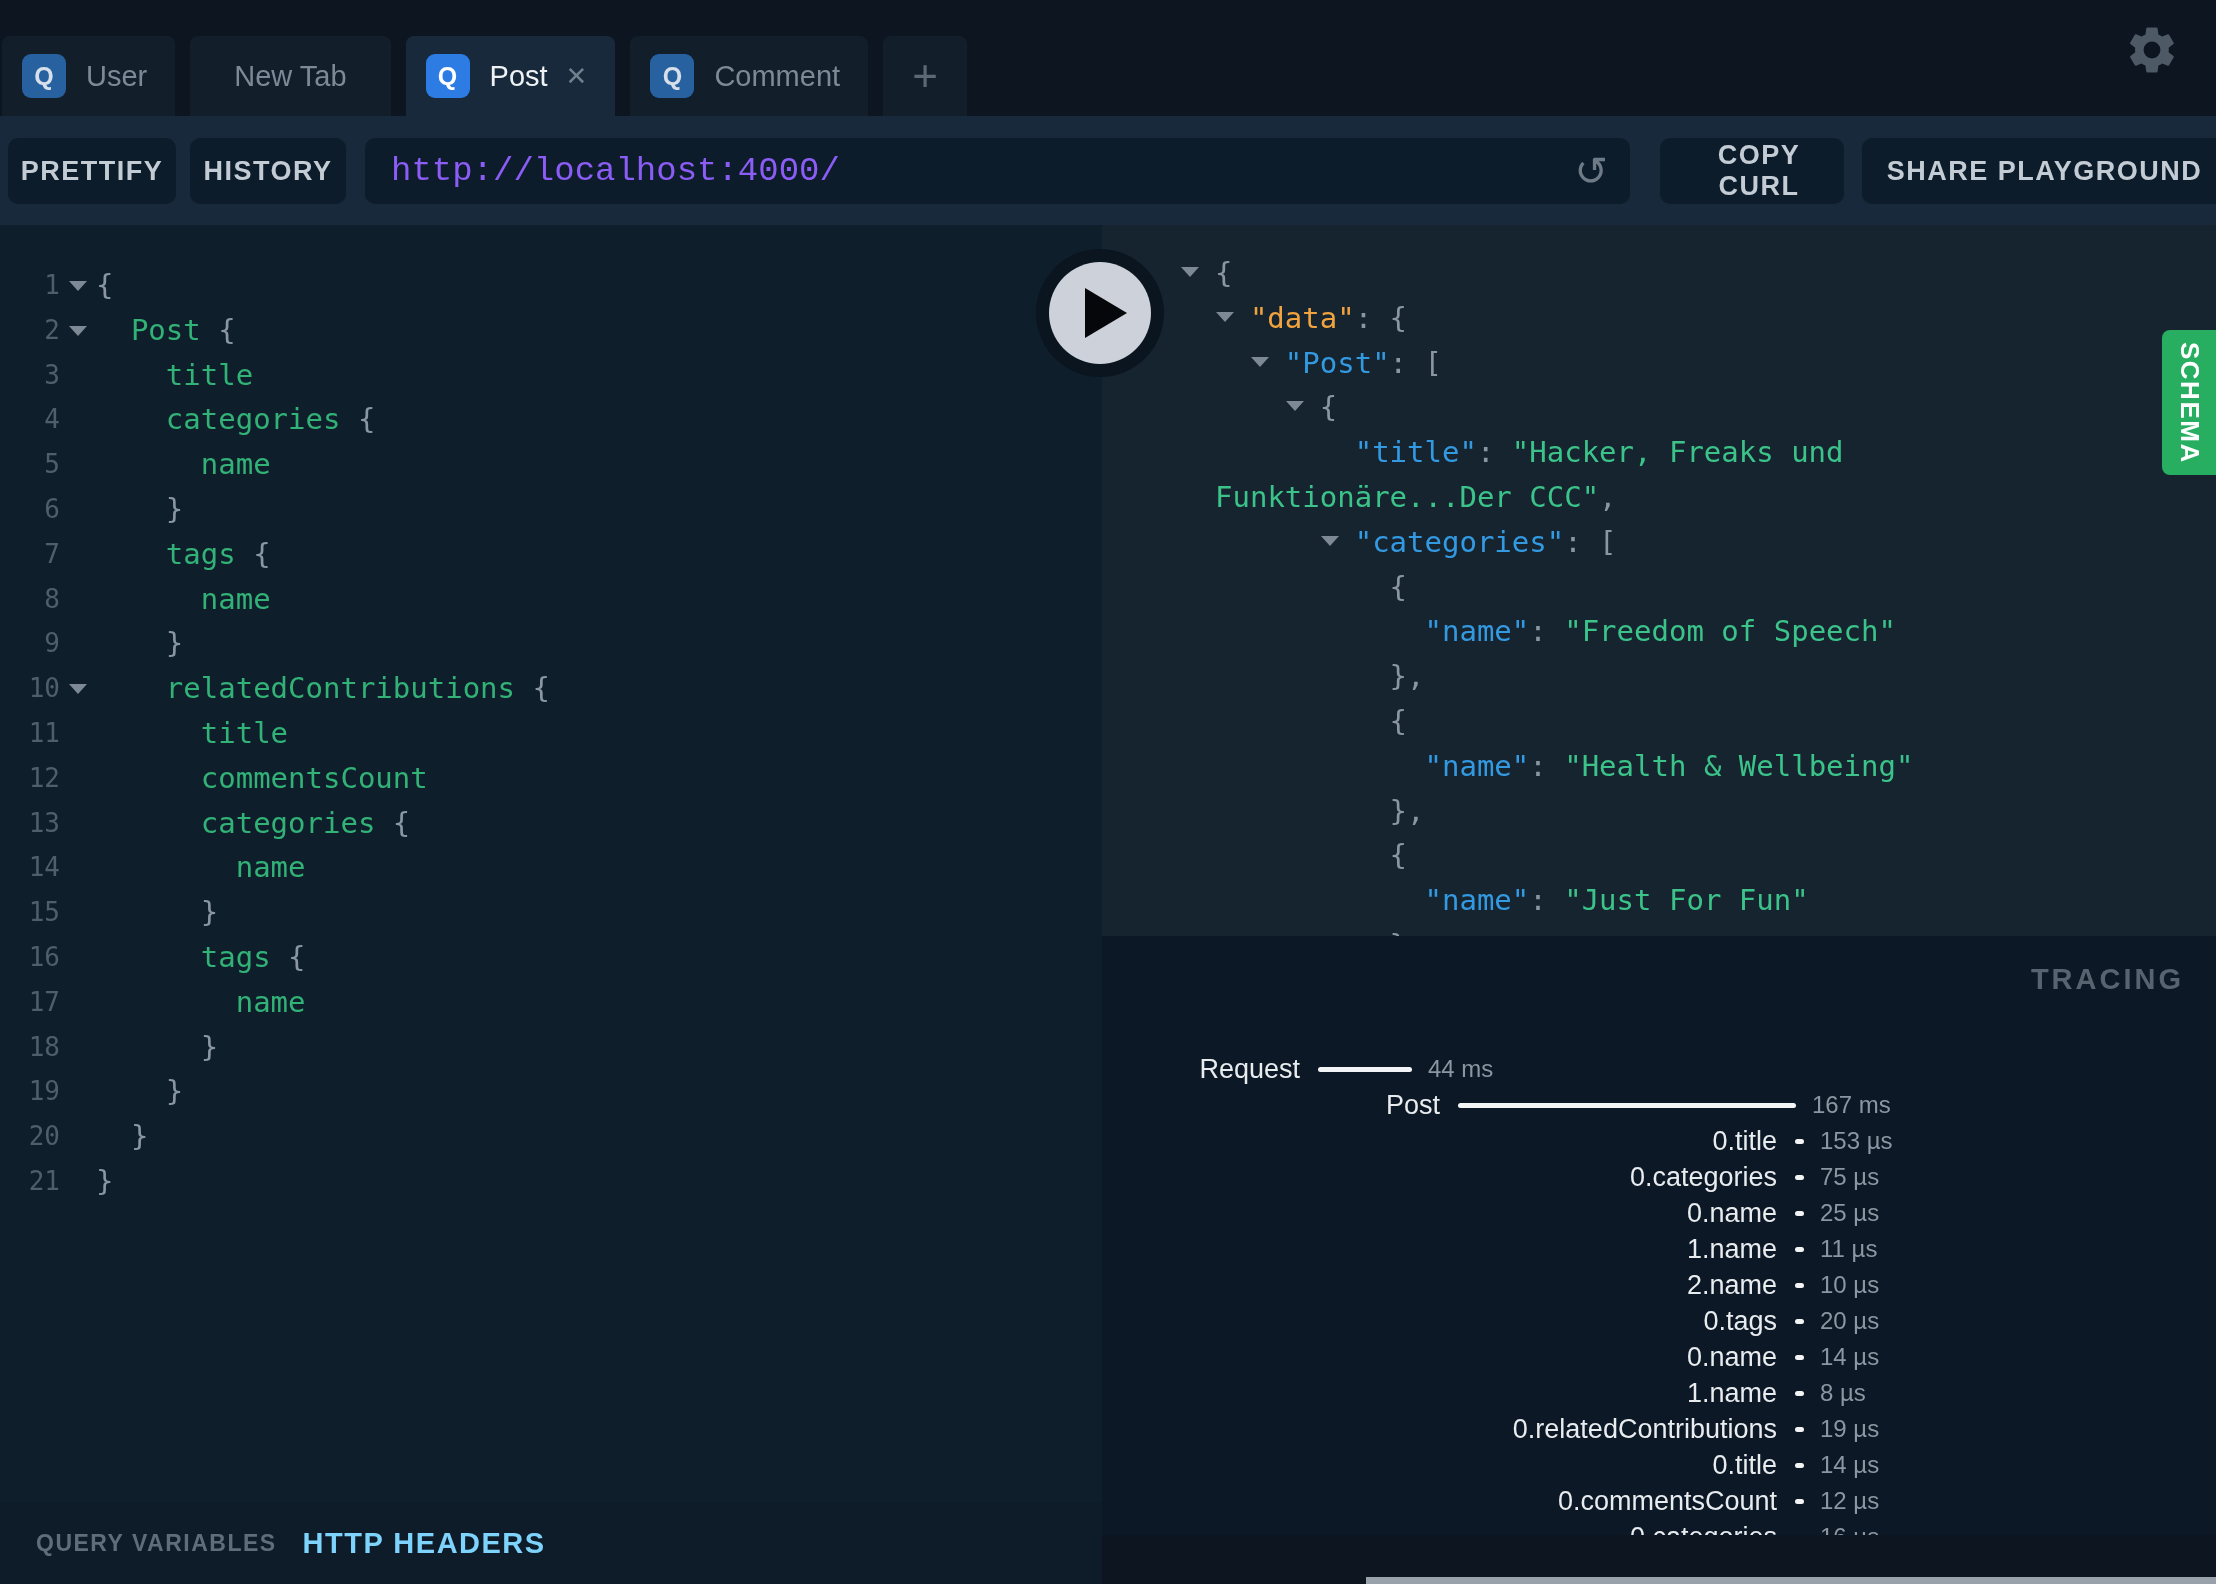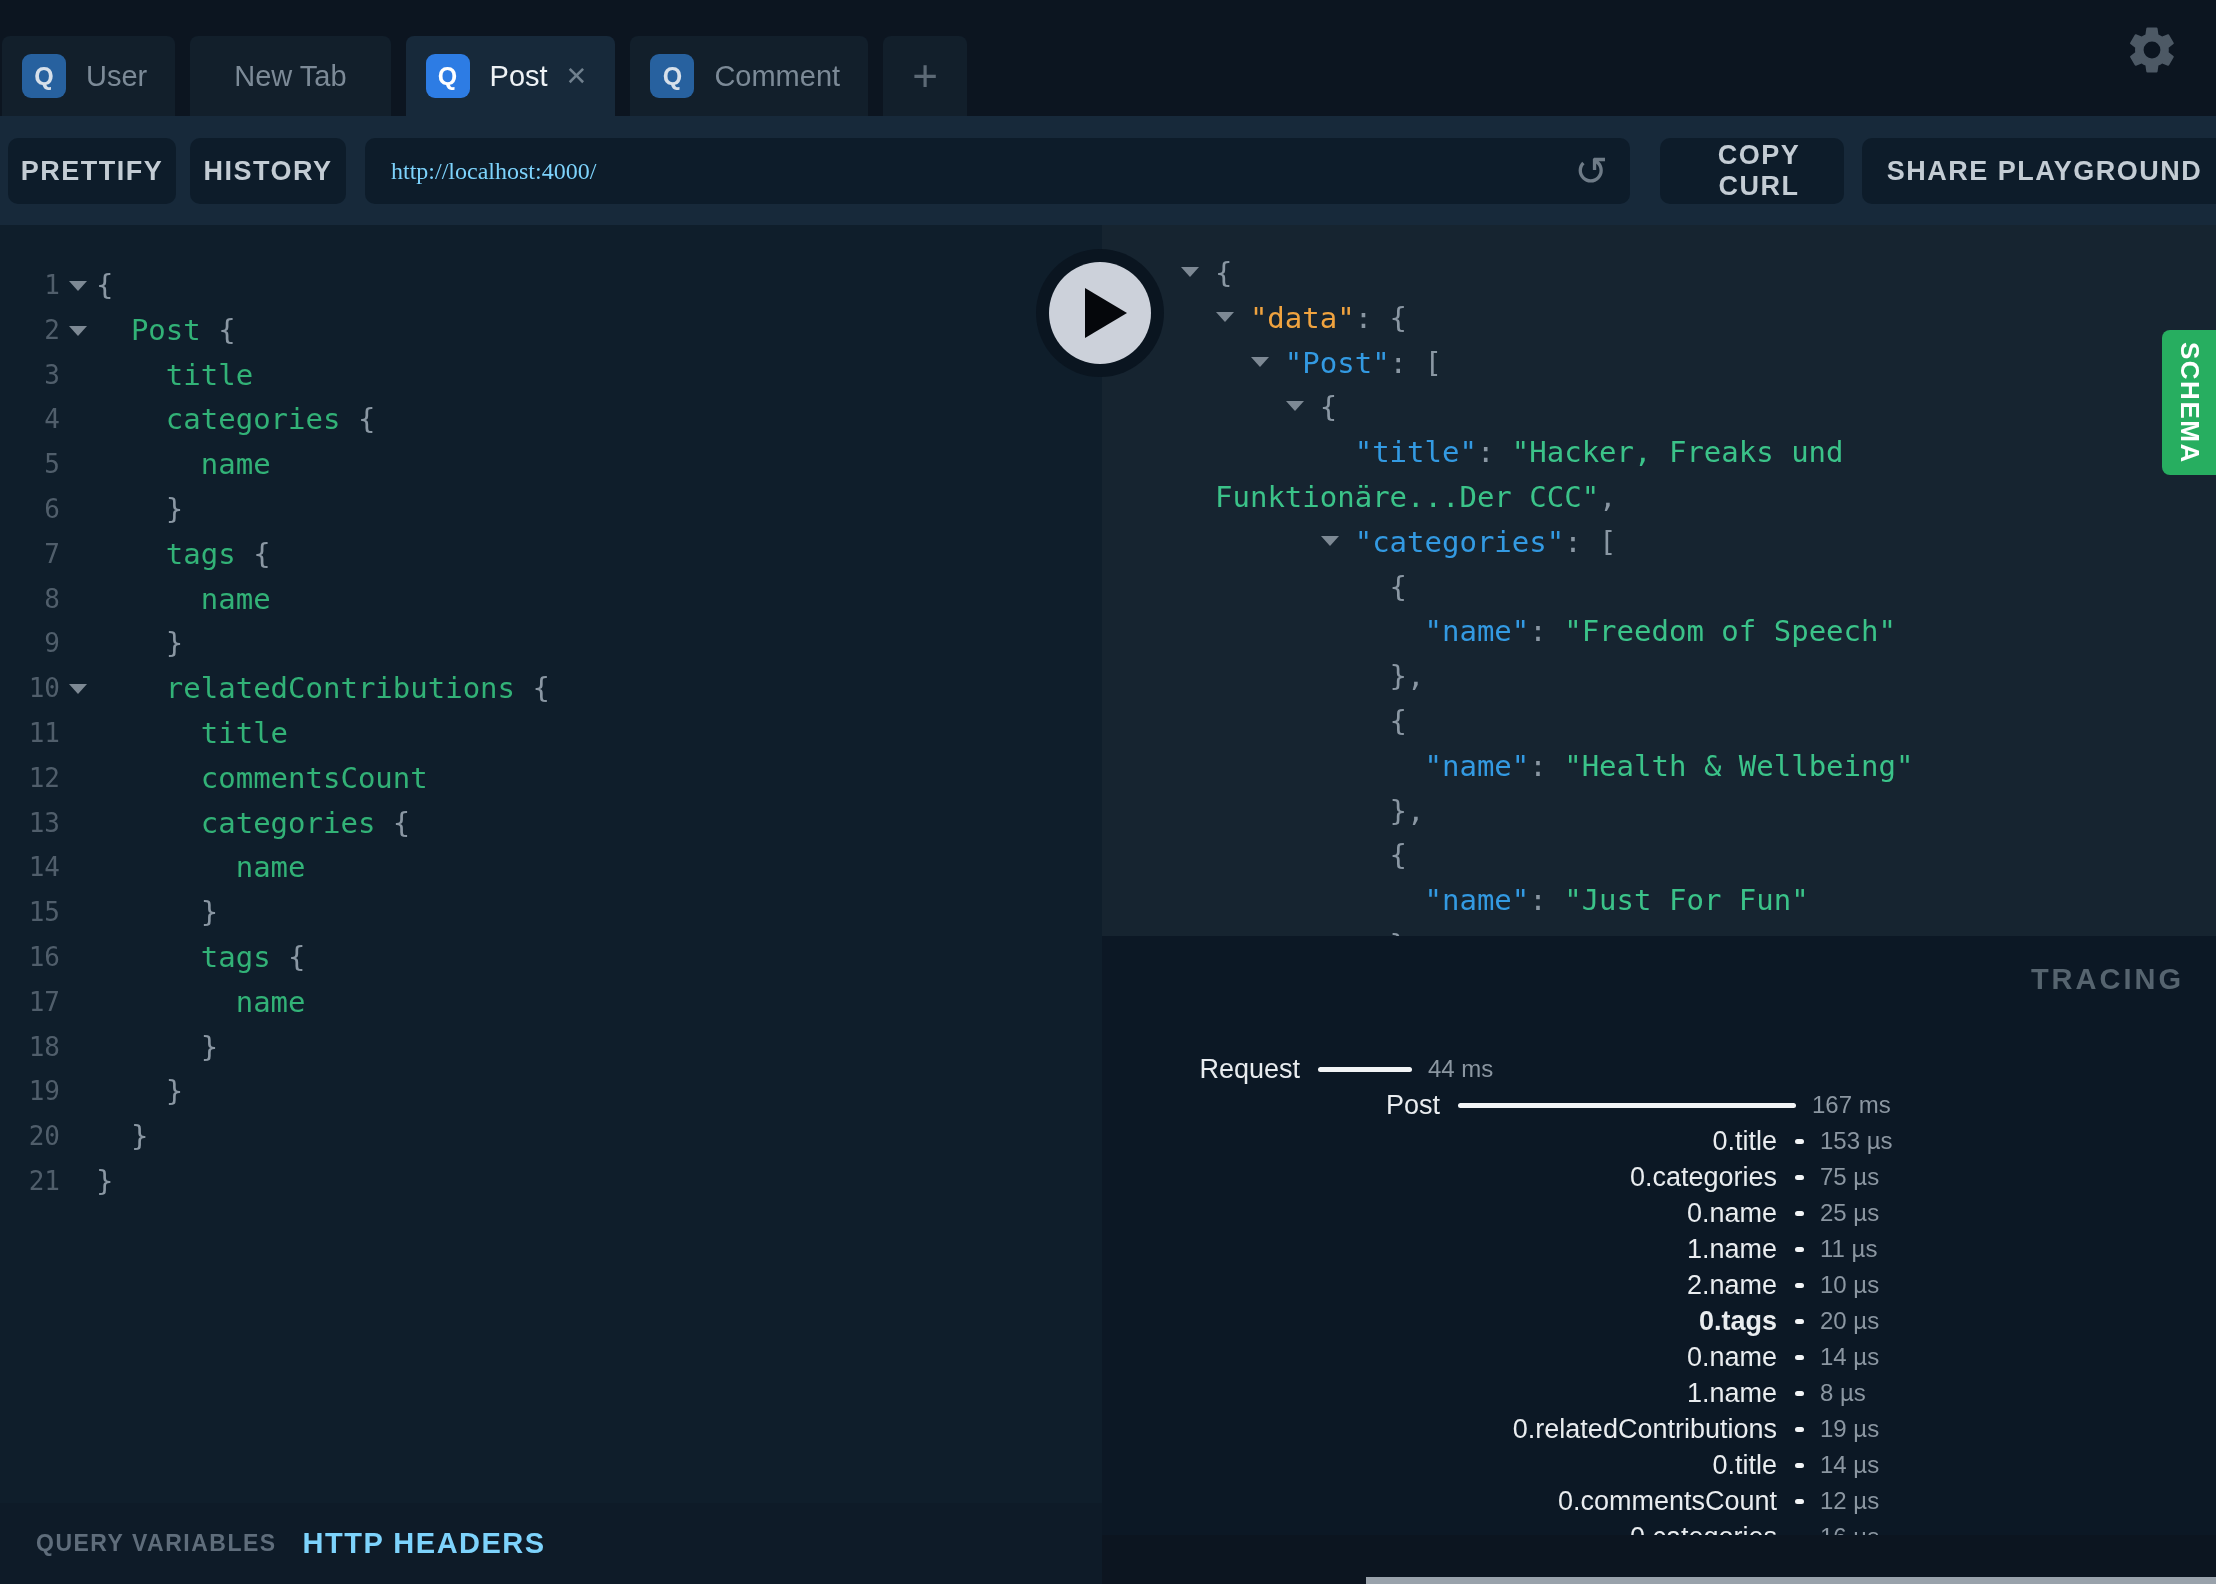--- a/index.html
+++ b/index.html
@@ -21,22 +21,22 @@
   .tab.plus{padding:0;width:84px;justify-content:center;color:#5c6975;font-size:44px;font-weight:300;}
   .gear{position:absolute;right:36px;top:22px;width:56px;height:56px;}
 
   
   .toolbar{position:absolute;left:0;top:116px;width:2216px;height:109px;background:#17293a;}
   .tbtn{position:absolute;top:22px;height:66px;background:#0d1c2a;border-radius:10px;
         color:#c3ccd4;font-size:27px;font-weight:600;letter-spacing:1.5px;
         display:flex;align-items:center;justify-content:center;border:none;}
   .urlbox{position:absolute;left:365px;top:22px;width:1265px;height:66px;background:#0d1c2a;
           border-radius:10px;display:flex;align-items:center;}
-  .urlbox input{flex:1;background:transparent;border:none;outline:none;color:#7dd3fc;
-                font-size:24px;padding:0 20px 0 26px;font-family:Liberation Serif, serif;}
+  .urlbox input{flex:1;background:transparent;border:none;outline:none;color:#8b5cf6;
+                font-size:34px;padding:0 20px 0 26px;font-family:Liberation Mono, monospace;}
   .reload{color:#6e7b87;font-size:40px;line-height:1;margin-right:22px;}
 
   
   .editor-pane{position:absolute;left:0;top:225px;width:1102px;height:1278px;
                background:#0f1e2b;overflow:hidden;}
   .response-pane{position:absolute;left:1102px;top:225px;width:1114px;height:760px;
                  background:#162430;overflow:hidden;}
   .tracing-pane{position:absolute;left:1102px;top:936px;width:1114px;height:599px;
                 background:#0c1825;overflow:hidden;}
 
@@ -169,21 +169,21 @@
           <span class="tlabel" style="width: 627px;">1.name</span>
           <span class="tbar" style="width: 9px;"></span>
           <span class="tdur">11 µs</span>
         </div>
         <div class="trow">
           <span class="tlabel" style="width: 627px;">2.name</span>
           <span class="tbar" style="width: 9px;"></span>
           <span class="tdur">10 µs</span>
         </div>
         <div class="trow">
-          <span class="tlabel" style="width: 627px; font-weight: bold;">0.tags</span>
+          <span class="tlabel" style="width: 627px;">0.tags</span>
           <span class="tbar" style="width: 9px;"></span>
           <span class="tdur">20 µs</span>
         </div>
         <div class="trow">
           <span class="tlabel" style="width: 627px;">0.name</span>
           <span class="tbar" style="width: 9px;"></span>
           <span class="tdur">14 µs</span>
         </div>
         <div class="trow">
           <span class="tlabel" style="width: 627px;">1.name</span>

